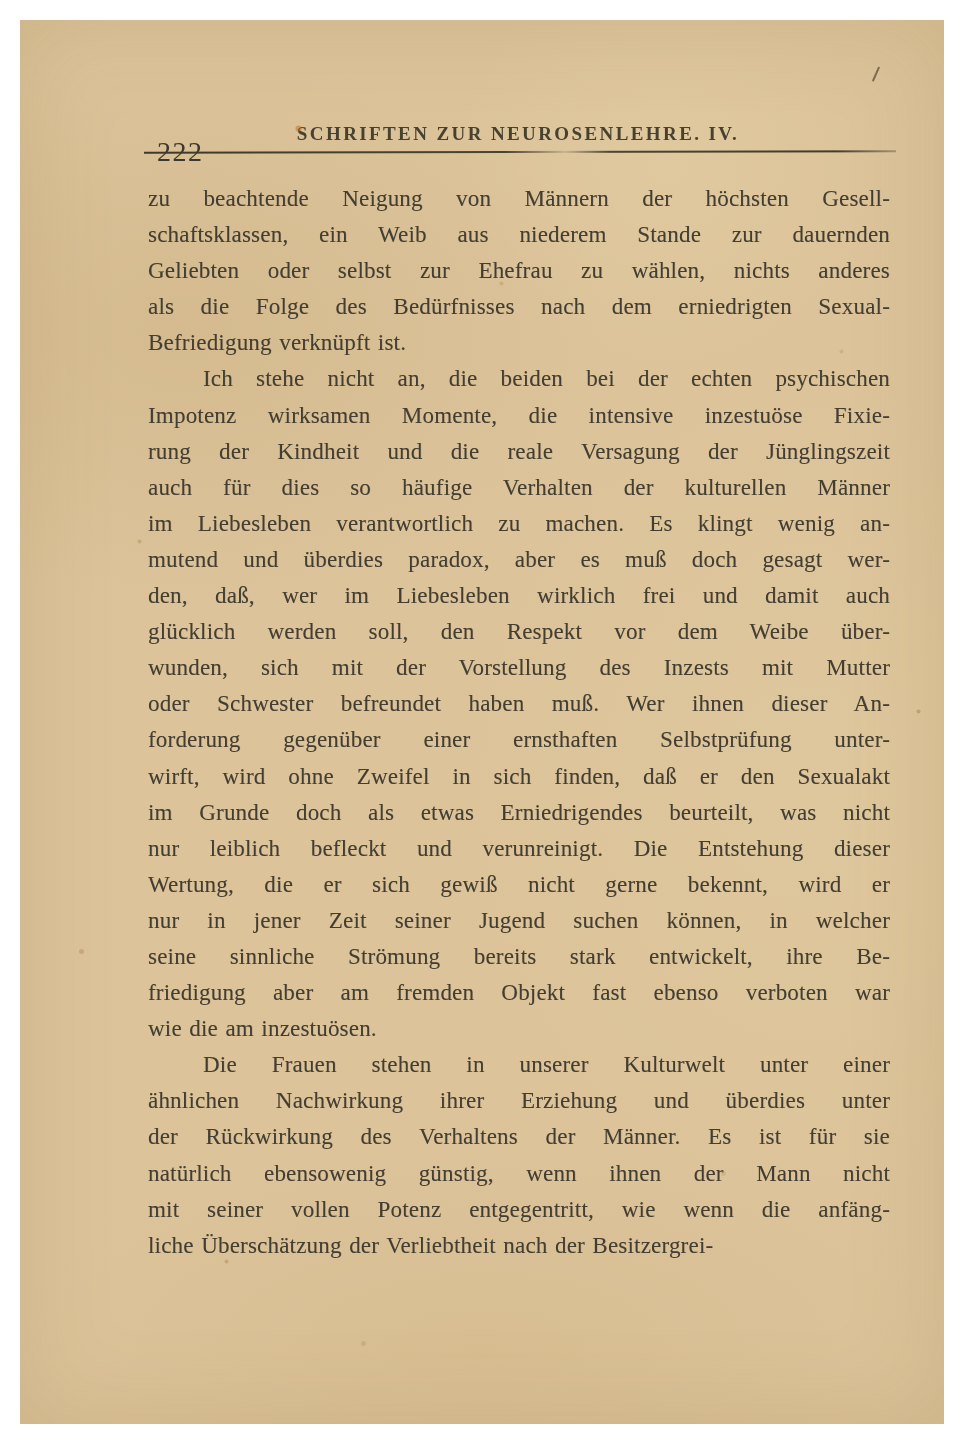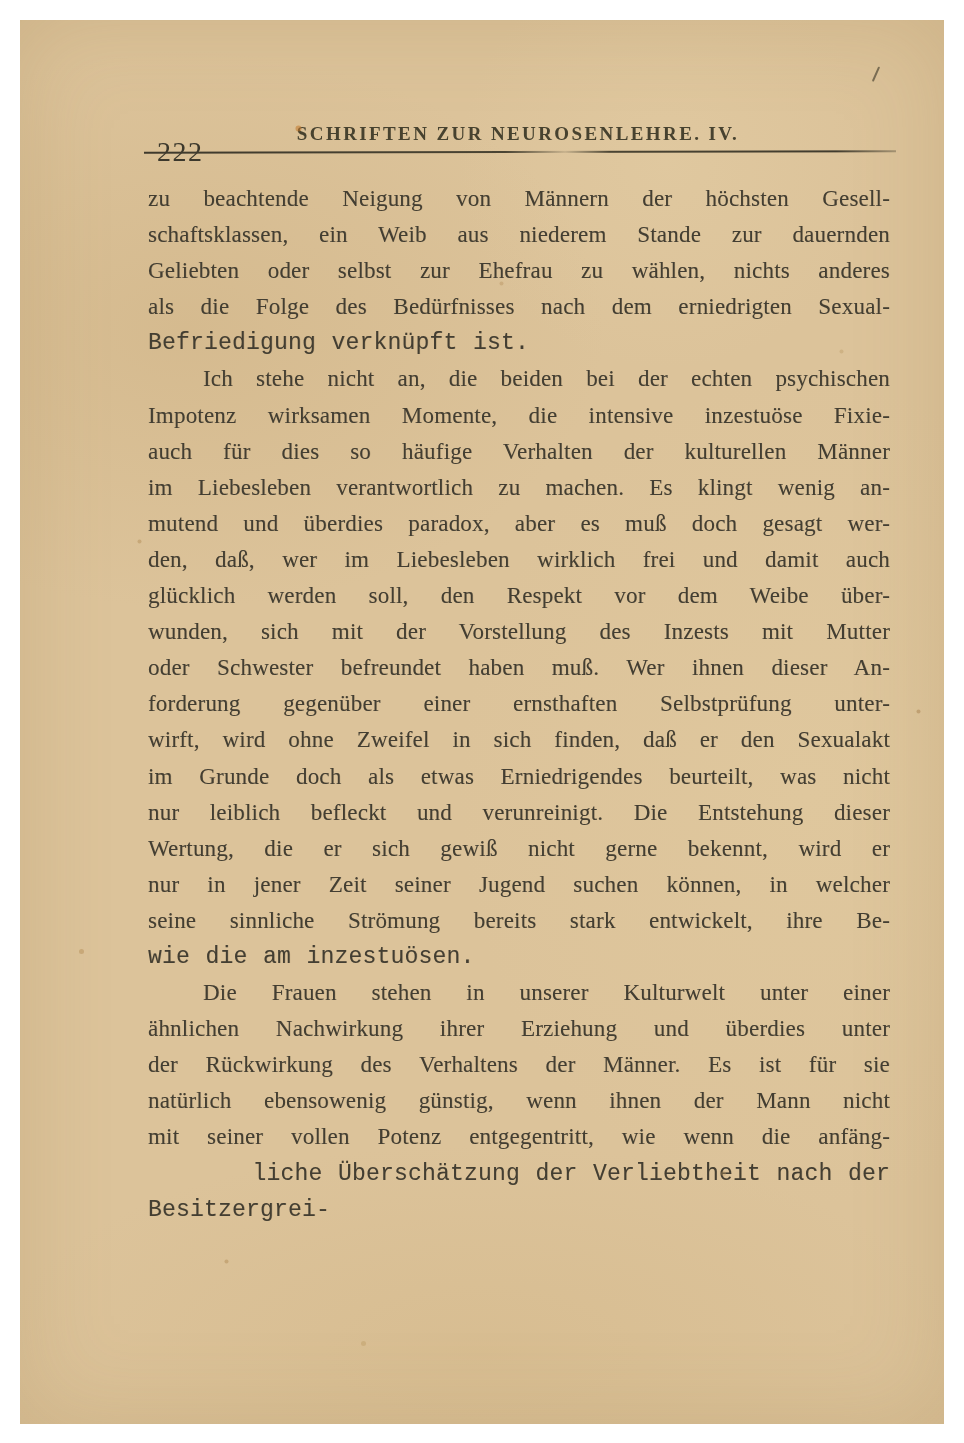--- a/index.html
+++ b/index.html
@@ -69,23 +69,22 @@
     word-spacing: 1.5px;
     text-shadow: 0.4px 0.4px 0 rgba(80,70,52,0.28);
   }
   .line {
     height: 36.1px;
     line-height: 36.1px;
     text-align: justify;
     text-align-last: justify;
   }
   .line.last {
-    text-align: right;
+    text-align: center;
     text-align-last: left;
-    font-family: Liberation Mono, monospace;
   }
   .line.indent { text-indent: 55px; }
   .specks {
     position: absolute;
     left: 0; top: 0;
     width: 3px; height: 3px;
     border-radius: 50%;
     background: transparent;
     pointer-events: none;
     box-shadow:
@@ -118,34 +117,36 @@
   </div>
   <div class="rule"></div>
   <div class="body-text" id="body-text">
       <div class="line">zu beachtende Neigung von Männern der höchsten Gesell-</div>
       <div class="line">schaftsklassen, ein Weib aus niederem Stande zur dauernden</div>
       <div class="line">Geliebten oder selbst zur Ehefrau zu wählen, nichts anderes</div>
       <div class="line">als die Folge des Bedürfnisses nach dem erniedrigten Sexual-</div>
       <div class="line last">Befriedigung verknüpft ist.</div>
       <div class="line indent">Ich stehe nicht an, die beiden bei der echten psychischen</div>
       <div class="line">Impotenz wirksamen Momente, die intensive inzestuöse Fixie-</div>
+      <div class="line">rung der Kindheit und die reale Versagung der Jünglingszeit</div>
       <div class="line">auch für dies so häufige Verhalten der kulturellen Männer</div>
       <div class="line">im Liebesleben verantwortlich zu machen. Es klingt wenig an-</div>
       <div class="line">mutend und überdies paradox, aber es muß doch gesagt wer-</div>
       <div class="line">den, daß, wer im Liebesleben wirklich frei und damit auch</div>
       <div class="line">glücklich werden soll, den Respekt vor dem Weibe über-</div>
       <div class="line">wunden, sich mit der Vorstellung des Inzests mit Mutter</div>
       <div class="line">oder Schwester befreundet haben muß. Wer ihnen dieser An-</div>
       <div class="line">forderung gegenüber einer ernsthaften Selbstprüfung unter-</div>
       <div class="line">wirft, wird ohne Zweifel in sich finden, daß er den Sexualakt</div>
       <div class="line">im Grunde doch als etwas Erniedrigendes beurteilt, was nicht</div>
       <div class="line">nur leiblich befleckt und verunreinigt. Die Entstehung dieser</div>
       <div class="line">Wertung, die er sich gewiß nicht gerne bekennt, wird er</div>
       <div class="line">nur in jener Zeit seiner Jugend suchen können, in welcher</div>
       <div class="line">seine sinnliche Strömung bereits stark entwickelt, ihre Be-</div>
+      <div class="line">friedigung aber am fremden Objekt fast ebenso verboten war</div>
       <div class="line last">wie die am inzestuösen.</div>
       <div class="line indent">Die Frauen stehen in unserer Kulturwelt unter einer</div>
       <div class="line">ähnlichen Nachwirkung ihrer Erziehung und überdies unter</div>
       <div class="line">der Rückwirkung des Verhaltens der Männer. Es ist für sie</div>
       <div class="line">natürlich ebensowenig günstig, wenn ihnen der Mann nicht</div>
       <div class="line">mit seiner vollen Potenz entgegentritt, wie wenn die anfäng-</div>
       <div class="line last">liche Überschätzung der Verliebtheit nach der Besitzergrei-</div>
     </div>
   <div class="specks"></div>
   <div class="scan-artifact"></div>

